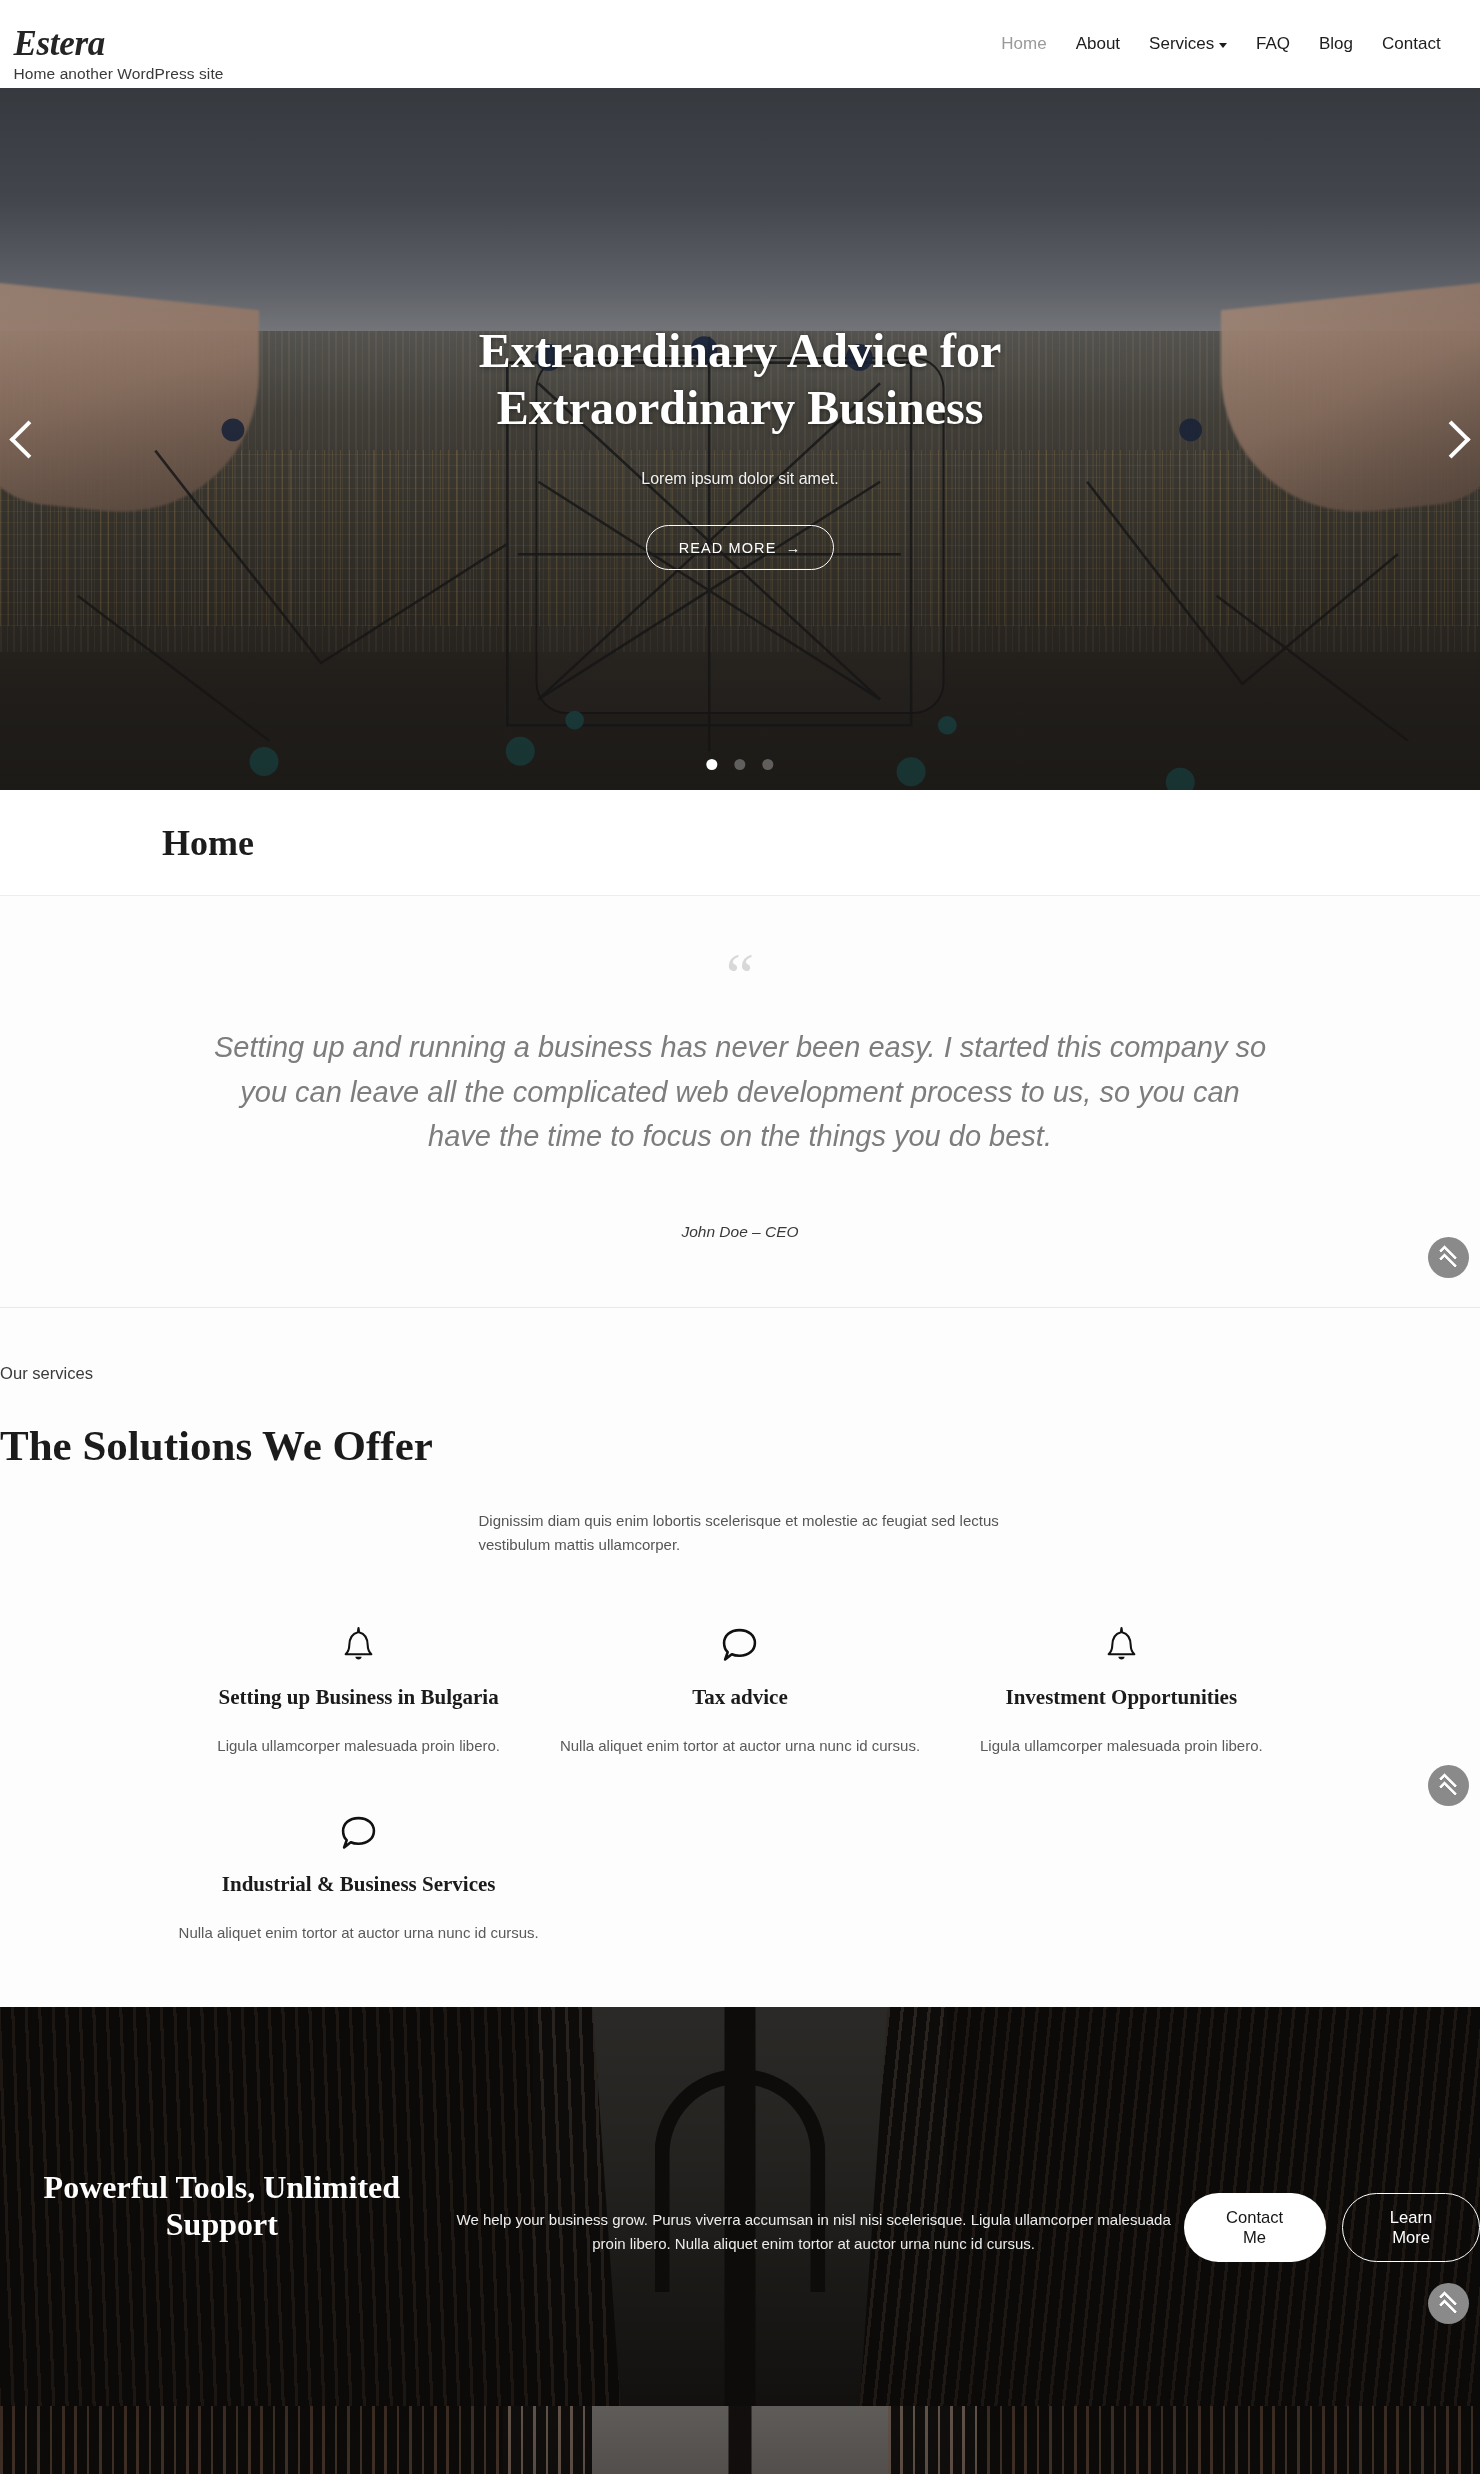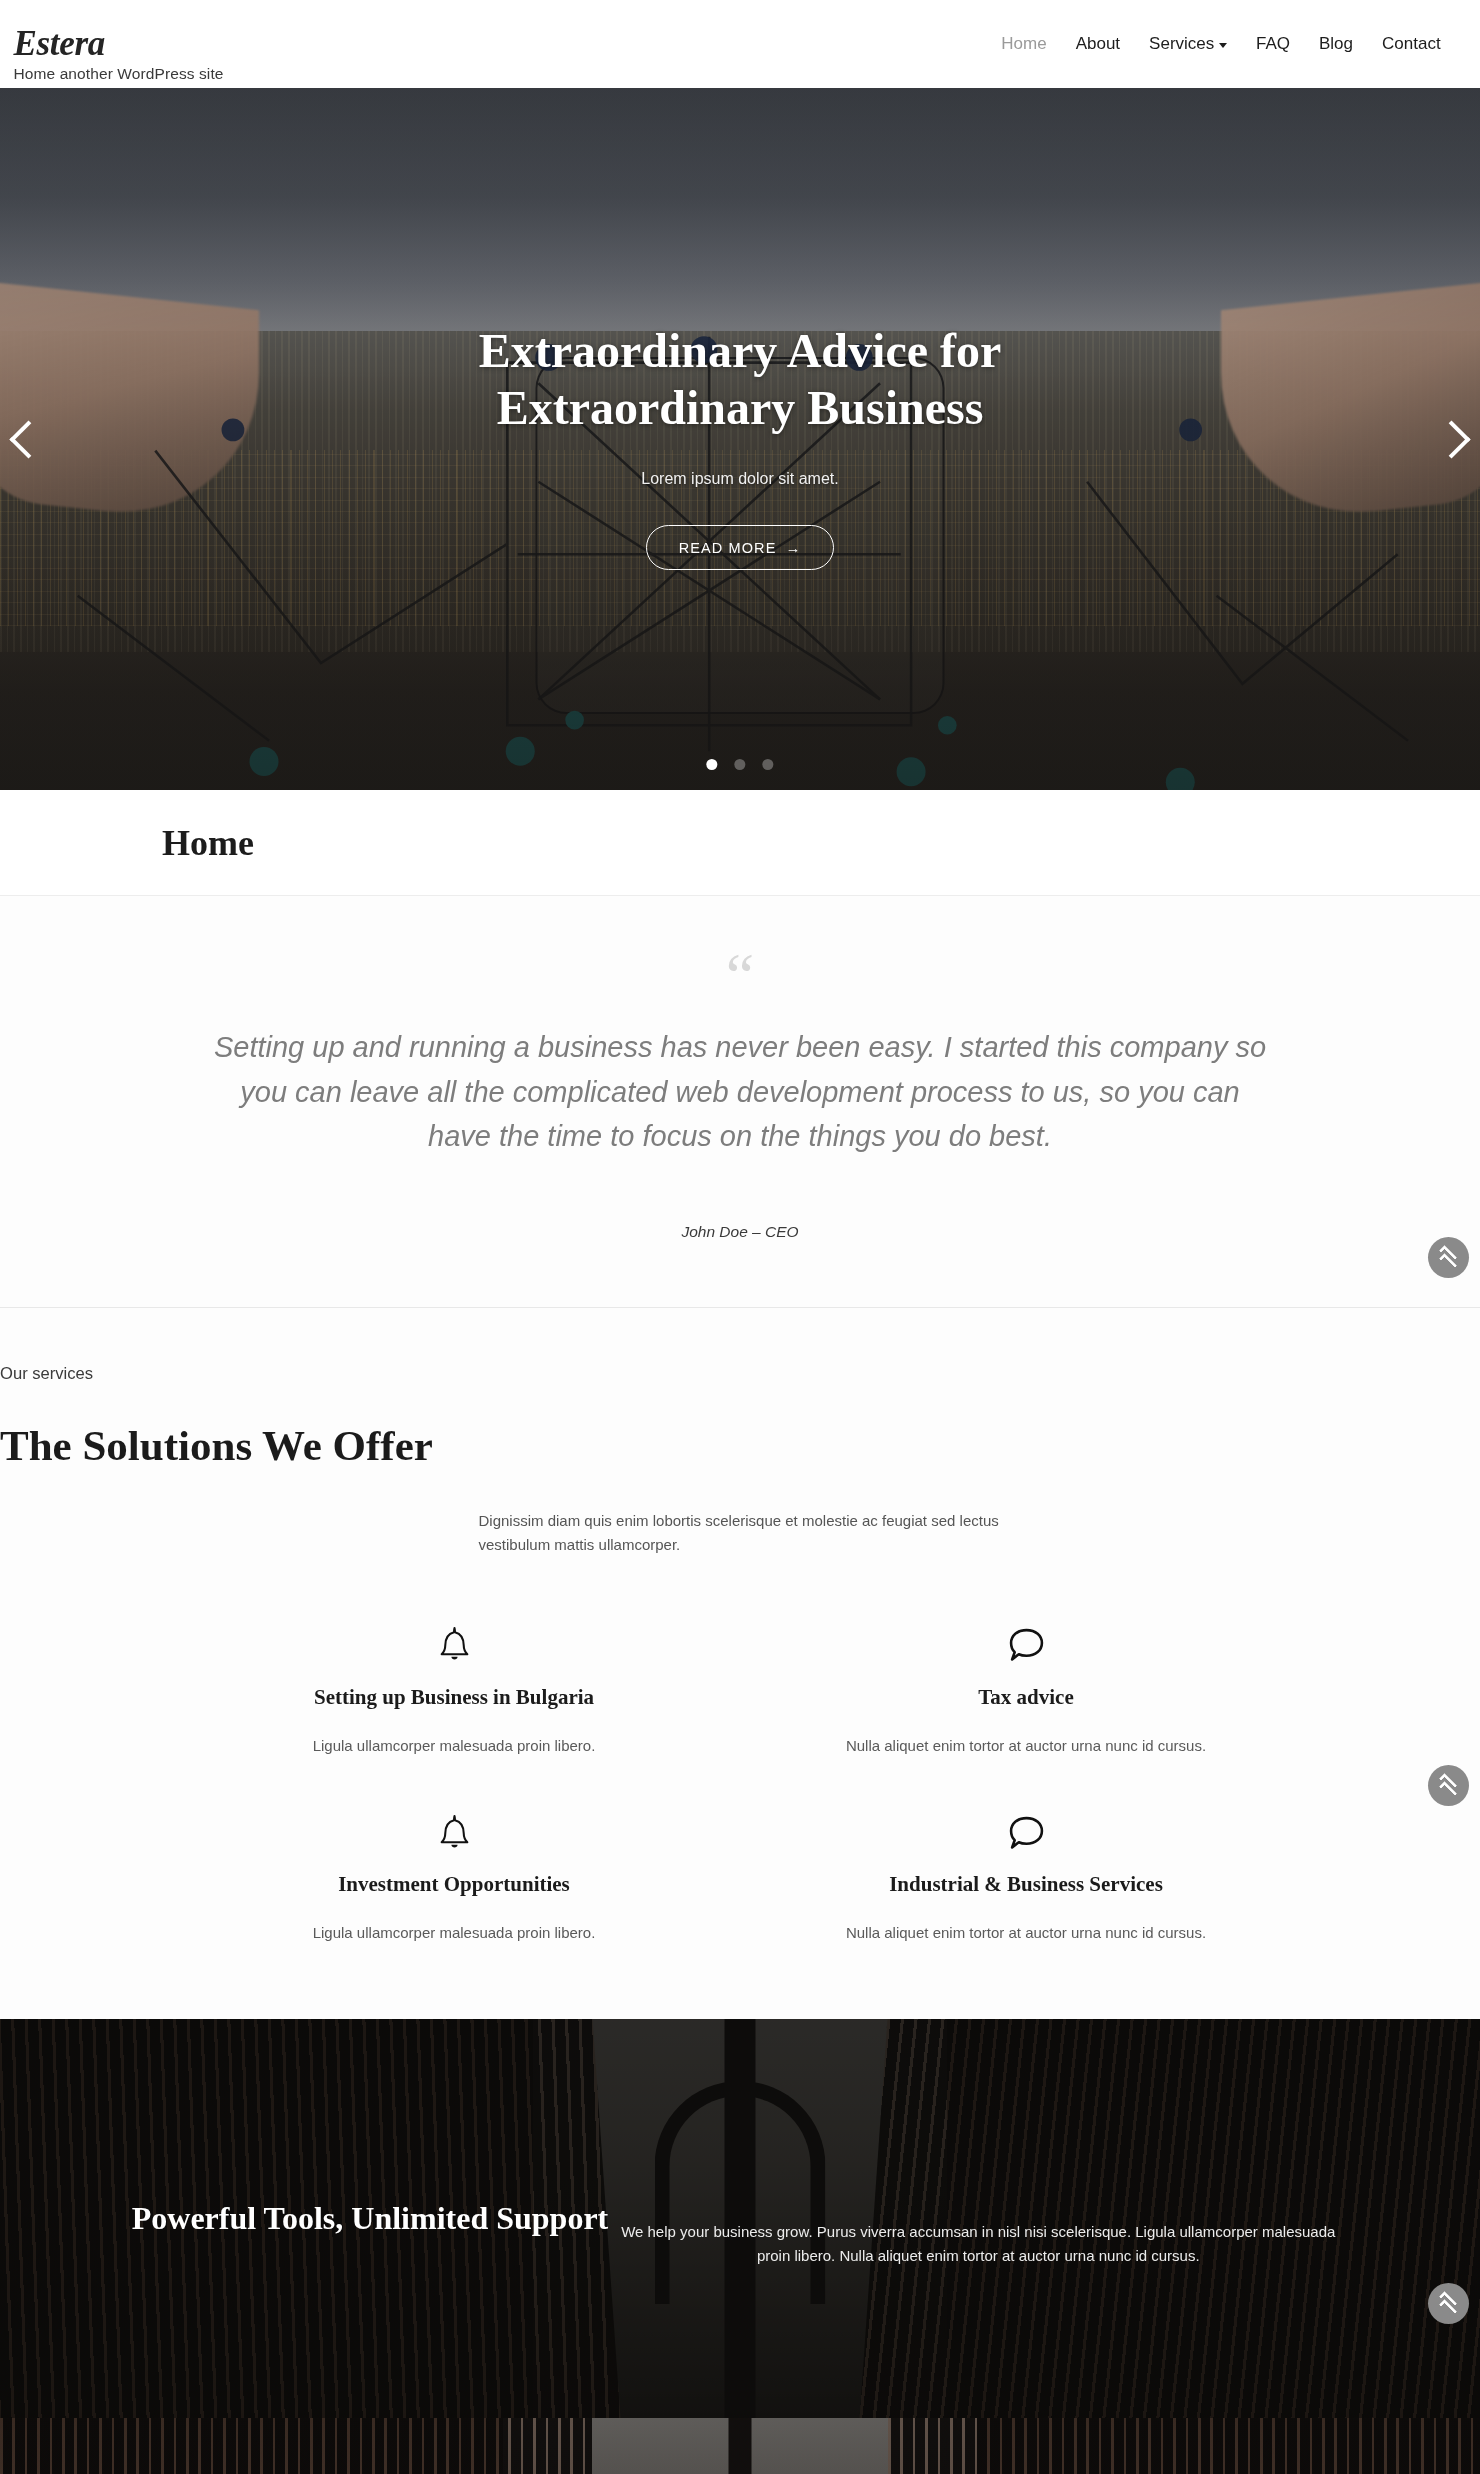--- a/index.html
+++ b/index.html
@@ -140,21 +140,21 @@
   .services{ background:#fdfdfd; padding:56px 0 66px; text-align:left; }
   .svc-eyebrow{ font-size:16.6px; color:#3b3b3b; }
   .svc-heading{
     font-family:"Liberation Serif", serif; font-weight:bold;
     font-size:43px; color:#1b1b1b; margin-top:37px;
   }
   .svc-intro{
     margin:39px auto 0; max-width:523px; font-size:15px; line-height:1.56; color:#555;
   }
   .svc-grid{
-    margin:58px auto 12px; width:1144px; display:grid; grid-template-columns:1fr 1fr;
+    margin:58px auto 0; width:1144px; display:grid; grid-template-columns:1fr 1fr 1fr;
     row-gap:48px; column-gap:0;
   }
   .svc-card{ display:flex; flex-direction:column; align-items:center; }
   .svc-icon{ height:62px; display:flex; align-items:center; justify-content:center; }
   .svc-icon svg{ display:block; }
   .svc-title{
     font-family:"Liberation Serif", serif; font-weight:bold;
     font-size:21px; color:#1b1b1b; margin-top:8.3px;
   }
   .svc-desc{ margin-top:27px; font-size:15px; color:#5a5a5a; }
@@ -400,20 +400,24 @@
       <div class="cta-sky"></div>
       <div class="cta-left-wall"></div>
       <div class="cta-right-wall"></div>
       <div class="cta-arch"></div>
       <div class="cta-pillar"></div>
       <div class="cta-tint"></div>
     </div>
     <div class="cta-inner">
       <h2 class="cta-title">Powerful Tools, Unlimited Support</h2>
       <p class="cta-text">We help your business grow. Purus viverra accumsan in nisl nisi scelerisque. Ligula ullamcorper malesuada proin libero. Nulla aliquet enim tortor at auctor urna nunc id cursus.</p>
+      <div class="cta-buttons">
+        <button class="btn-solid">Contact Me</button>
+        <button class="btn-outline">Learn More</button>
+      </div>
     </div>
   </section>
 
   <section class="bottom-photo">
     <div class="bp-sky"></div>
     <div class="bp-left"></div>
     <div class="bp-right"></div>
     <div class="bp-pillar"></div>
   </section>
 

